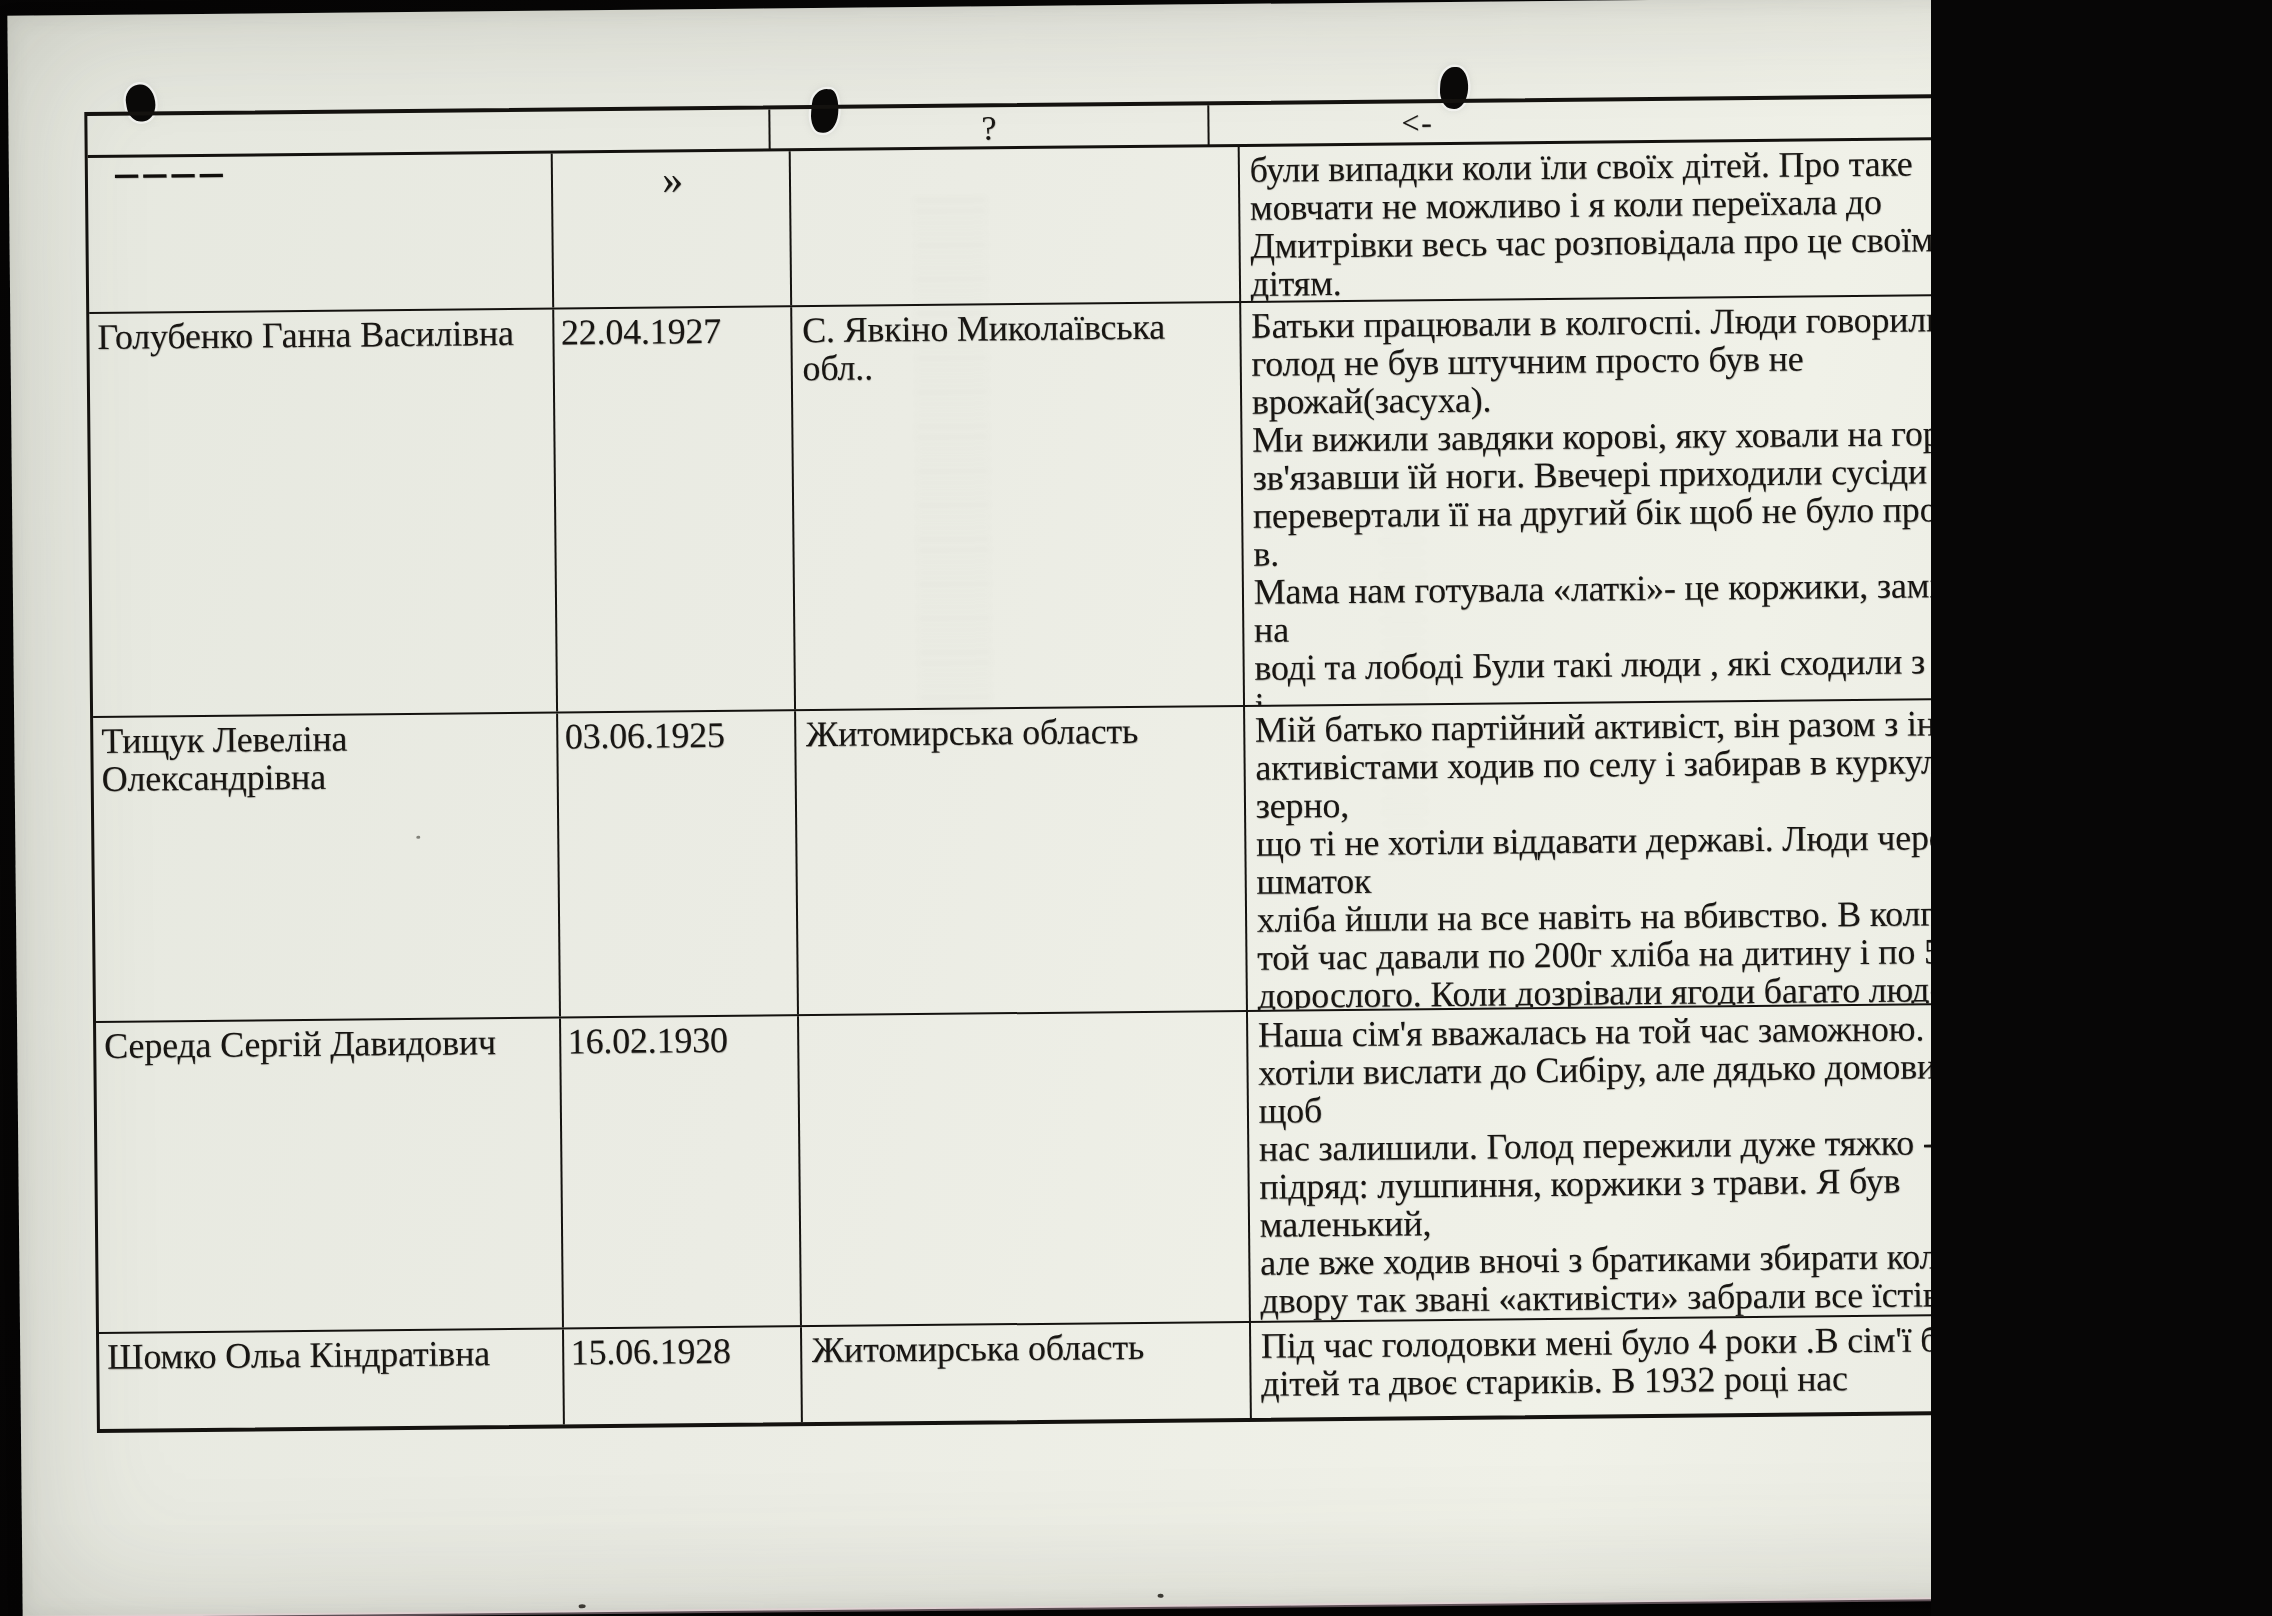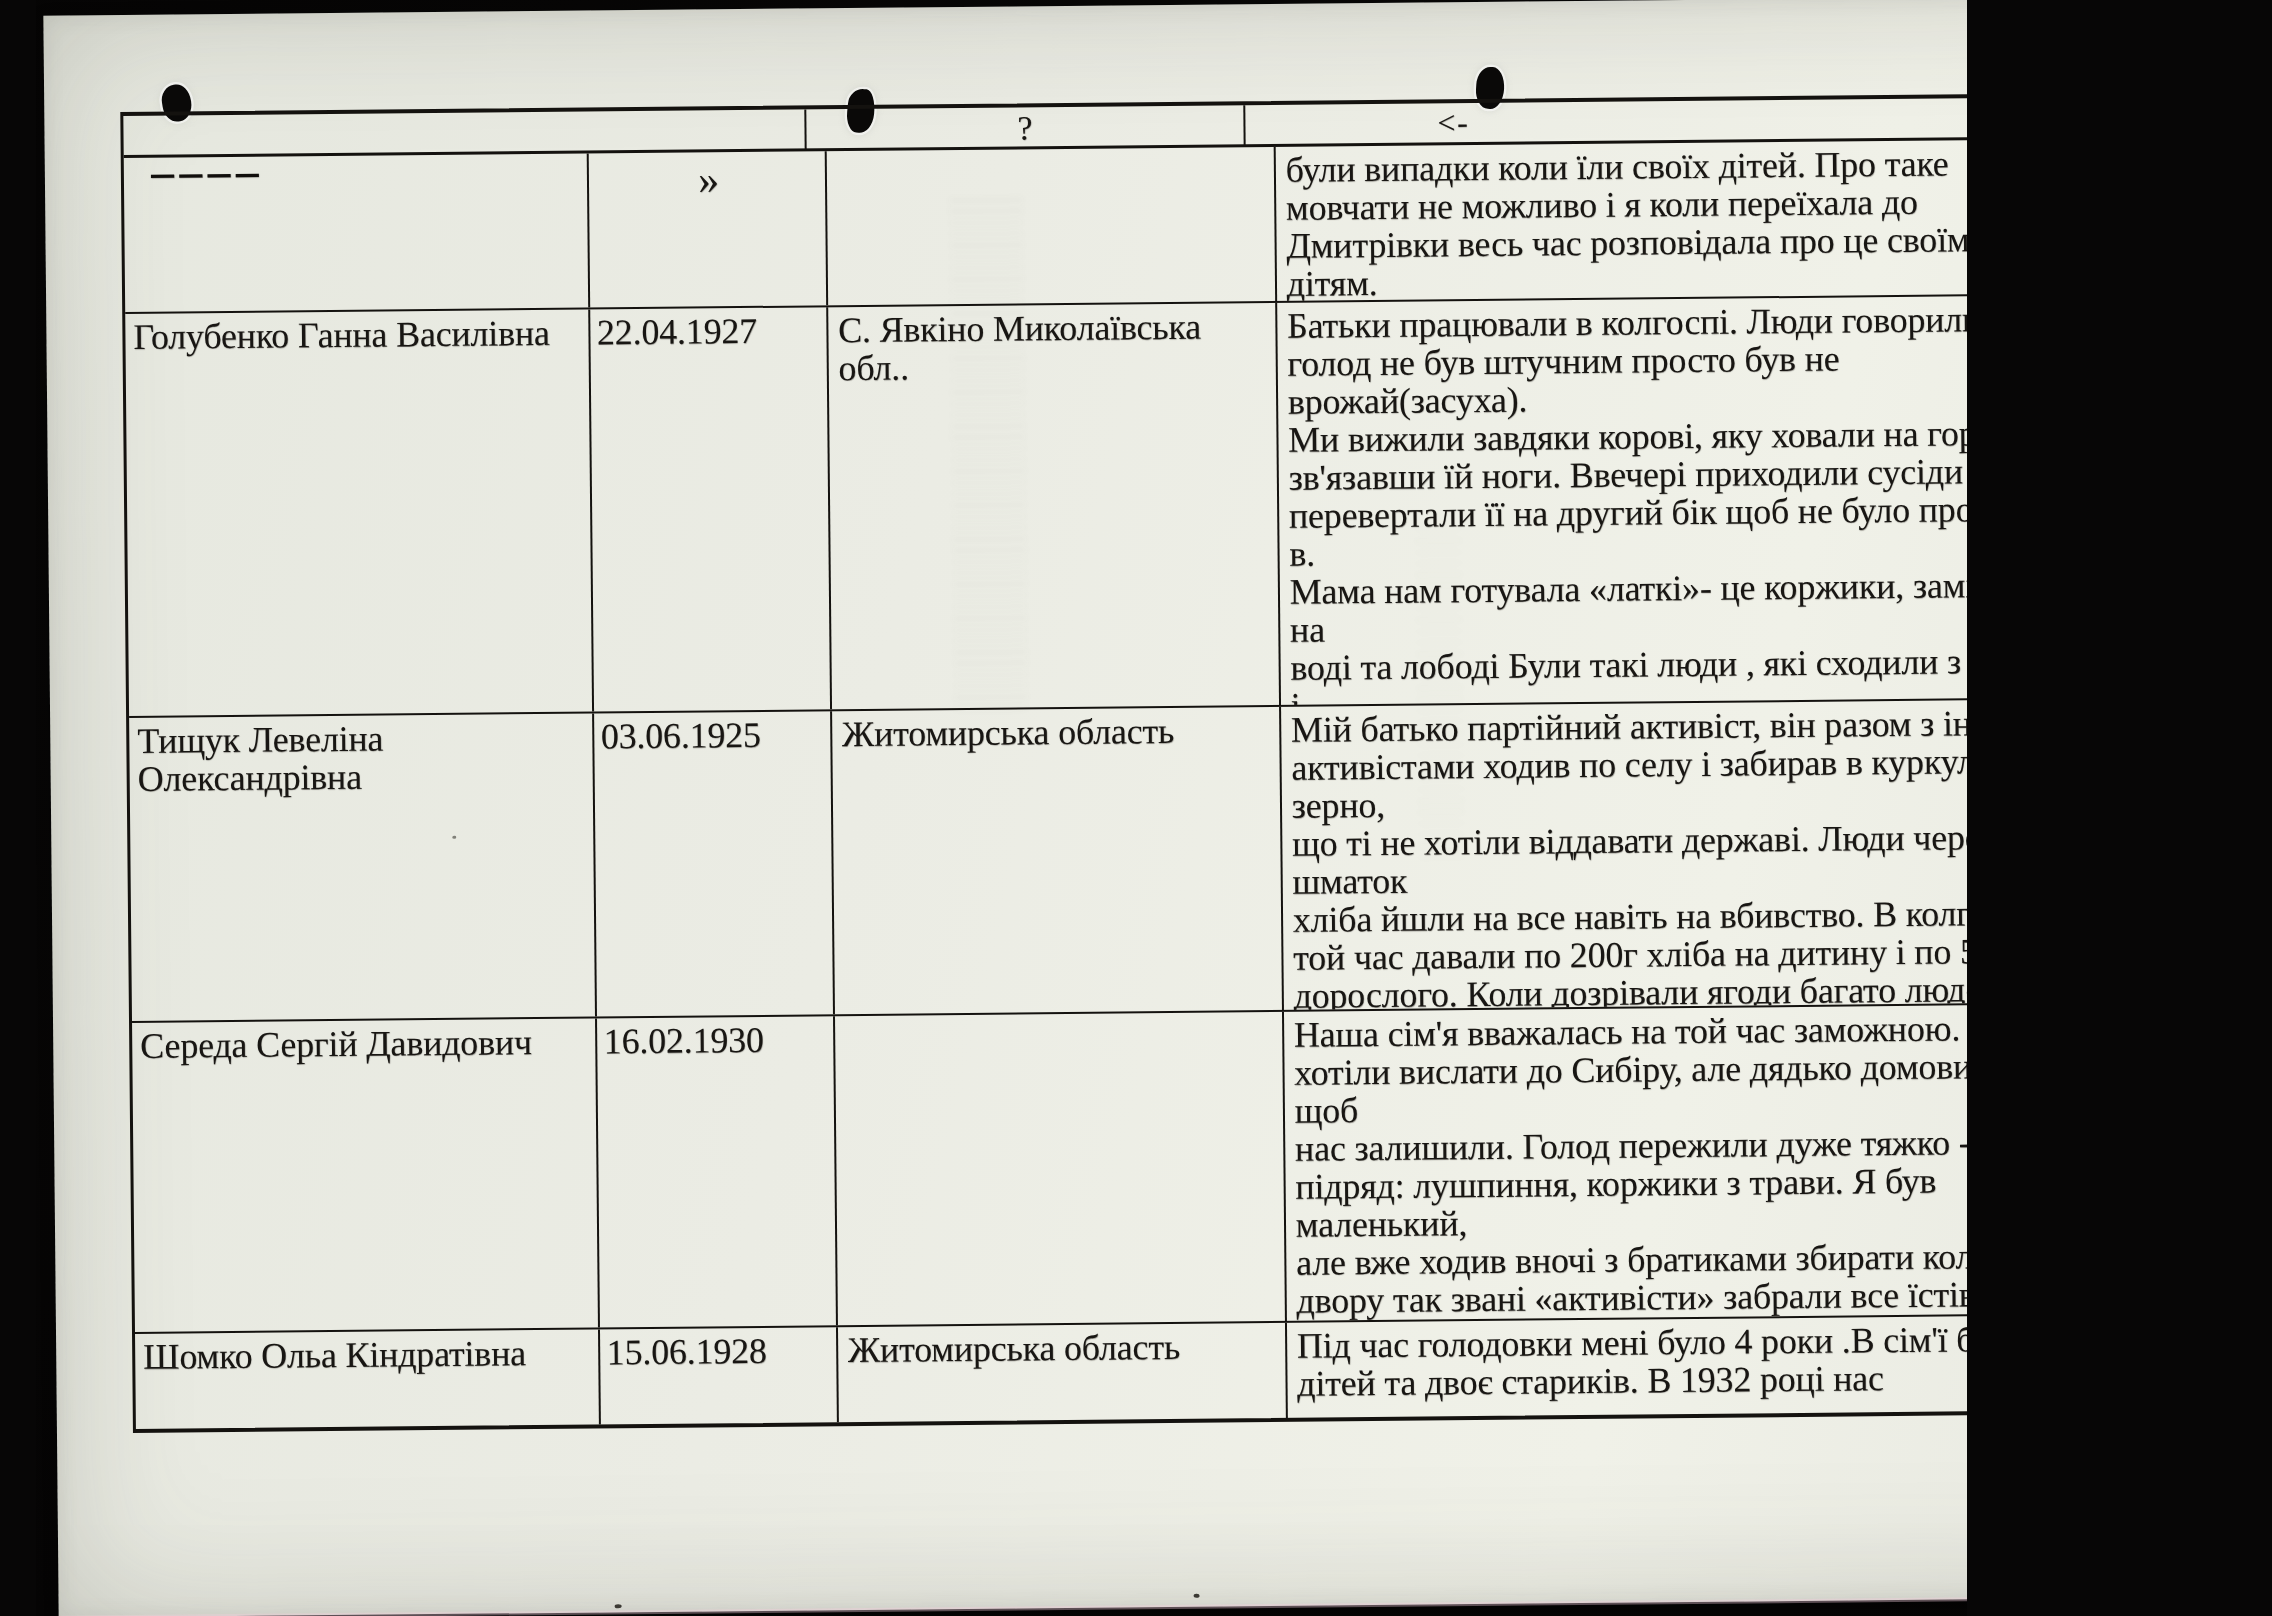--- a/index.html
+++ b/index.html
@@ -1,18 +1,18 @@
 <!DOCTYPE html>
 <html style="font-size:13px"><head>
 <meta charset="utf-8">
 <style>
   html,body{margin:0;padding:0;background:#070606;}
   #stage{position:relative;width:1931px;height:1616px;overflow:hidden;
          background:radial-gradient(ellipse at 55% 45%, #0b0a09 0%, #050404 100%);
-         font-family:"Liberation Serif","DejaVu Serif",serif;margin-left:36px;}
+         font-family:"Liberation Serif","DejaVu Serif",serif;}
 
   
   #paper{position:absolute;left:14.5px;top:4.8px;width:2235px;height:1602px;
          transform:rotate(-0.55deg);transform-origin:50% 50%;
          background:linear-gradient(104deg,#e6e8df 0%,#ebece4 38%,#f0f1e8 72%,#e7e8e0 100%);
          box-shadow:inset 0 0 137px rgba(72,74,62,.22), inset 0 0 21px rgba(80,82,70,.12), 3.2px 4.8px 14.5px rgba(0,0,0,.65);}
   #paper::after{content:"";position:absolute;right:-1.6px;top:0;width:3.2px;height:100%;
          background:rgba(246,200,218,.5);}
   #paper::before{content:"";position:absolute;left:0;bottom:-1.6px;width:100%;height:3.2px;
          background:rgba(243,205,220,.38);}

